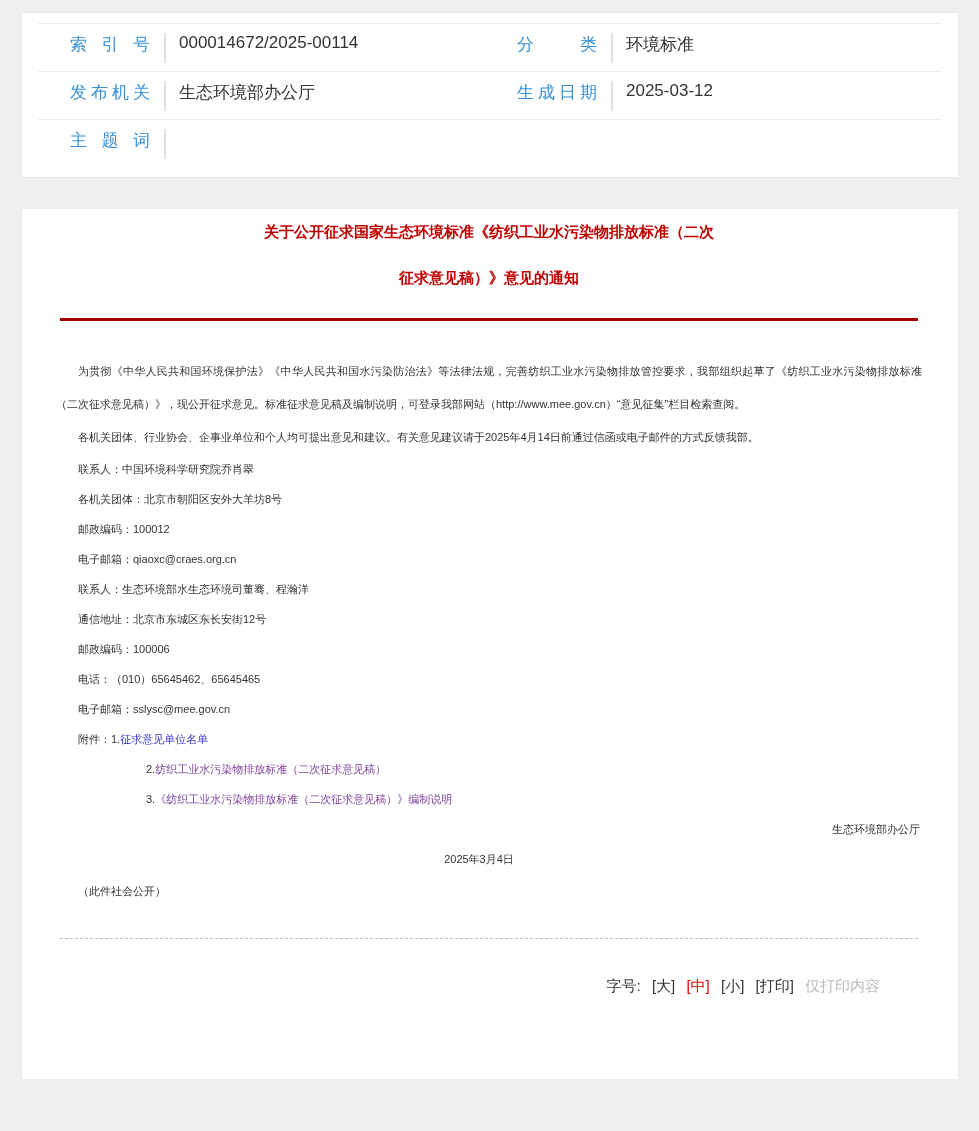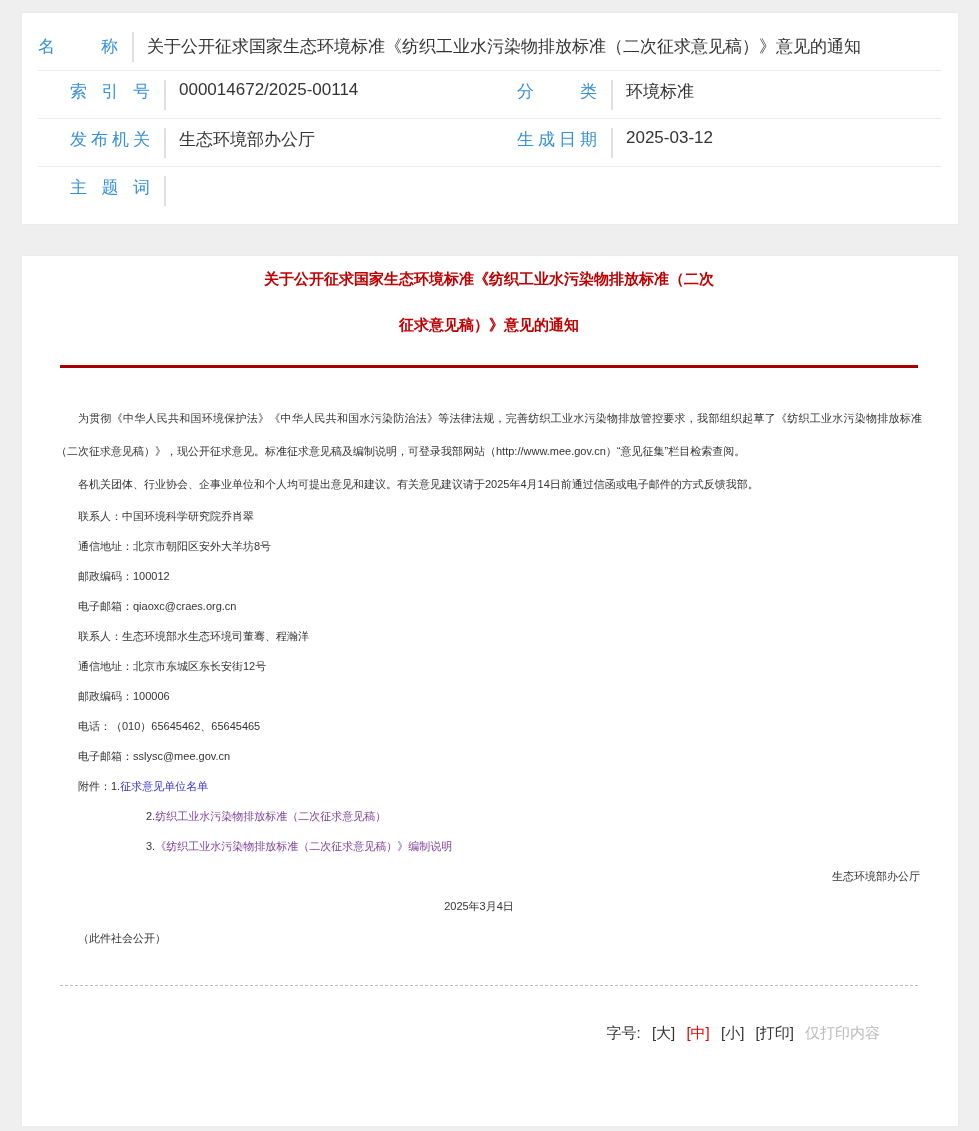--- a/index.html
+++ b/index.html
@@ -72,25 +72,20 @@
   }
   .page-footer span, .page-footer a { margin-left: 7px; }
   .page-footer a { text-decoration: none; color: #333333; cursor: pointer; }
   .page-footer a.active { color: #e60000; }
   .print-note { color: #bbbbbb; }
 </style>
 </head>
 <body>
 
 <div class="card meta-card">
-  <div class="meta-row">
-    <span class="m-label">名称</span>
-    <span class="m-bar"></span>
-    <span class="m-value">关于公开征求国家生态环境标准《纺织工业水污染物排放标准（二次征求意见稿）》意见的通知</span>
-  </div>
   <div class="meta-divider"></div>
 
   <div class="meta-row">
     <div class="meta-cell col1">
       <span class="m-label">索引号</span>
       <span class="m-bar"></span>
       <span class="m-value">000014672/2025-00114</span>
     </div>
     <div class="meta-cell col2">
       <span class="m-label">分类</span>
@@ -130,21 +125,21 @@
     <div>征求意见稿）》意见的通知</div>
   </h1>
 
   <div class="red-rule"></div>
 
   <div class="doc-body">
     <p class="para">为贯彻《中华人民共和国环境保护法》《中华人民共和国水污染防治法》等法律法规，完善纺织工业水污染物排放管控要求，我部组织起草了《纺织工业水污染物排放标准（二次征求意见稿）》，现公开征求意见。标准征求意见稿及编制说明，可登录我部网站（http://www.mee.gov.cn）“意见征集”栏目检索查阅。</p>
     <p class="para">各机关团体、行业协会、企事业单位和个人均可提出意见和建议。有关意见建议请于2025年4月14日前通过信函或电子邮件的方式反馈我部。</p>
 
     <div class="line">联系人：中国环境科学研究院乔肖翠</div>
-    <div class="line">通信地址：北京市朝阳区安外大羊坊8号</div>
+    <div class="line">各机关团体：北京市朝阳区安外大羊坊8号</div>
     <div class="line">邮政编码：100012</div>
     <div class="line">电子邮箱：qiaoxc@craes.org.cn</div>
     <div class="line">联系人：生态环境部水生态环境司董骞、程瀚洋</div>
     <div class="line">通信地址：北京市东城区东长安街12号</div>
     <div class="line">邮政编码：100006</div>
     <div class="line">电话：（010）65645462、65645465</div>
     <div class="line">电子邮箱：sslysc@mee.gov.cn</div>
 
     <div class="att-line att-first">
       <span>附件：</span><span>1.</span><a class="att-link new">征求意见单位名单</a>

